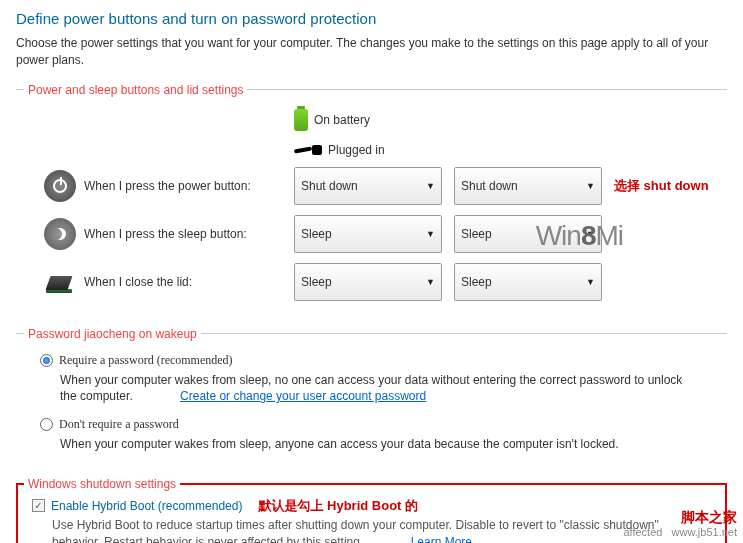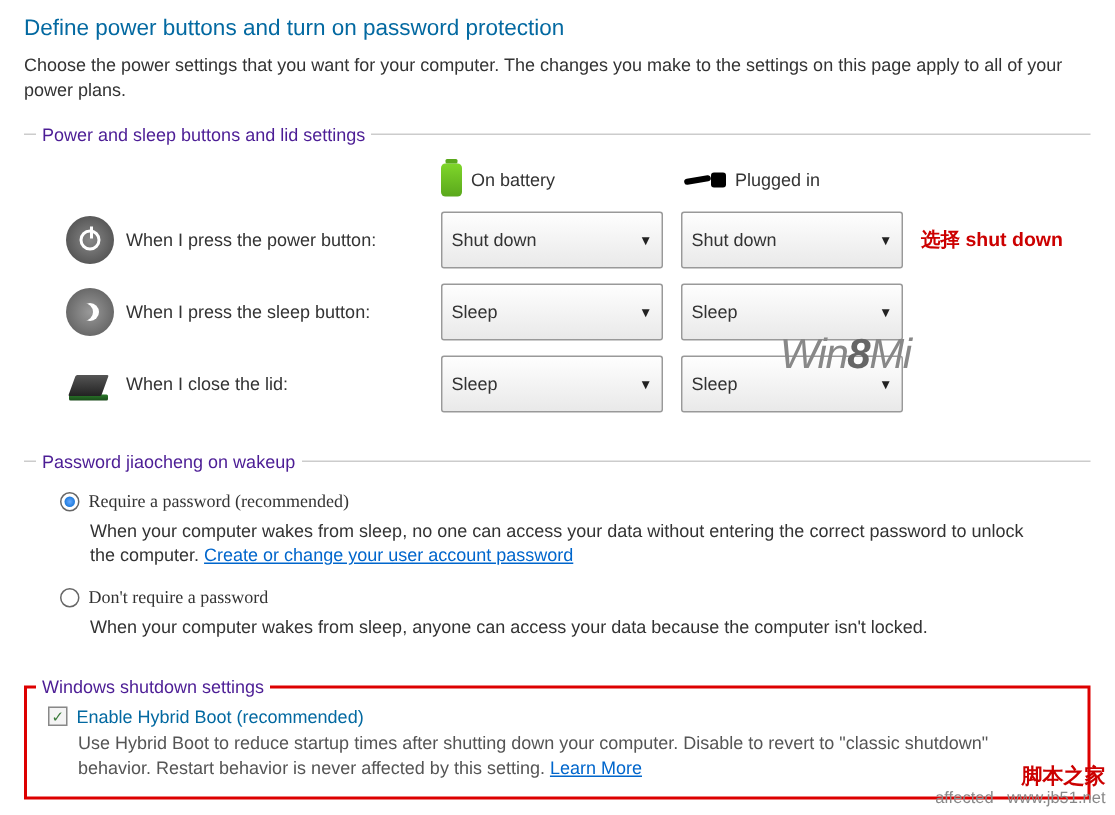--- a/index.html
+++ b/index.html
@@ -1,21 +1,21 @@
 <!DOCTYPE html>
 <html><head>
 <meta charset="utf-8">
 <style>
 * { box-sizing: border-box; margin: 0; padding: 0; }
 body { font-family: "Segoe UI", Tahoma, sans-serif; font-size: 12px; color: #333; background: #fff; width: 743px; height: 543px; position: relative; padding: 10px 16px; }
 .title { color: #0369a1; font-size: 15px; margin-bottom: 8px; }
 .subtitle { margin-bottom: 14px; line-height: 1.4; }
 fieldset { border: none; border-top: 1px solid #ccc; margin-bottom: 12px; padding: 8px 8px 4px 8px; }
-legend { padding: 0 4px; color: #4c1d95; margin-top: 24px; }
-.columns-header { display: flex; margin: 4px 0 10px 270px; gap: 12px; }
+legend { padding: 0 4px; color: #ef4444; margin-top: 24px; }
+.columns-header { display: flex; margin: 4px 0 10px 270px; gap: 12px; flex-direction: column; }
 .columns-header .col { display: flex; align-items: center; gap: 6px; width: 150px; }
 .battery-icon { width: 14px; height: 22px; background: linear-gradient(#7fd62a,#5aa81c); border-radius: 3px; position: relative; }
 .battery-icon::before { content:""; position:absolute; top:-3px; left:3px; width:8px; height:3px; background:#5aa81c; border-radius:1px; }
 .plug-icon { width:28px; height:14px; position:relative; }
 .plug-icon::before { content:""; position:absolute; left:0; top:5px; width:18px; height:4px; background:#000; border-radius:2px; transform:rotate(-10deg); }
 .plug-icon::after { content:""; position:absolute; right:0; top:2px; width:10px; height:10px; background:#000; border-radius:2px; }
 .row { display:flex; align-items:center; margin-bottom:10px; padding-left:20px; }
 .row .icon { width:32px; height:32px; margin-right:8px; border-radius:50%; display:flex; align-items:center; justify-content:center; }
 .power-icon-bg { background: radial-gradient(#888,#444); }
 .power-symbol { width:14px; height:14px; border:2px solid #fff; border-radius:50%; position:relative; }
@@ -24,30 +24,30 @@
 .moon { width:12px; height:12px; border-radius:50%; box-shadow: inset -4px 0 0 #fff; }
 .lid-icon { width:32px; height:22px; position:relative; }
 .lid-icon::before { content:""; position:absolute; bottom:0; left:2px; width:26px; height:4px; background:linear-gradient(#2a7a2a,#1a4a1a); border-radius:1px; }
 .lid-icon::after { content:""; position:absolute; bottom:3px; left:4px; width:22px; height:14px; background:linear-gradient(#555,#222); transform:skewX(-20deg); border-radius:1px; }
 .row .label { width:210px; }
 .dropdown { width:148px; height:38px; background:linear-gradient(#fefefe,#e9e9e9); border:1px solid #999; border-radius:2px; display:flex; align-items:center; padding:0 6px; margin-right:12px; position:relative; font-size:12px; }
 .dropdown::after { content:"▼"; position:absolute; right:6px; font-size:9px; color:#222; }
 .annot { color:#c00; font-weight:bold; font-size:13px; }
 .pw-row { display:flex; align-items:flex-start; padding:4px 0 2px 16px; gap:6px;font-family:Liberation Serif, serif; }
 .pw-desc { padding:2px 20px 8px 36px; line-height:1.4; }
-a.link { color:#0066cc; text-decoration:underline; cursor:pointer; }
+a.link { color:#0066cc; text-decoration:underline; cursor:pointer;margin-left:44px; }
 .radio { width:13px; height:13px; border:1px solid #666; border-radius:50%; display:inline-flex; align-items:center; justify-content:center; margin-top:1px; }
 .radio.checked::after { content:""; width:7px; height:7px; background:radial-gradient(#6af,#06c); border-radius:50%; }
 .redbox { border:2px solid #d00; padding:4px 6px 8px 6px; }
 .redbox legend { padding:0 4px; background:#fff; }
 .cb-row { display:flex; align-items:center; gap:6px; padding-left:8px; margin-top:2px; }
 .checkbox { width:13px; height:13px; border:1px solid #888; background:#f4f4f4; display:inline-flex; align-items:center; justify-content:center; font-size:10px; color:#3a7a3a; }
 .dimlabel { color:#0369a1; }
 .cb-desc { padding:2px 12px 2px 28px; line-height:1.4; color:#555; }
-.watermark { position:absolute; right:136px; top:220px; font-size:28px; color:#888; font-weight:300; letter-spacing:-1px; pointer-events:none;font-style:italic; }
+.watermark { position:absolute; right:120px; top:220px; font-size:28px; color:#888; font-weight:300; letter-spacing:-1px; pointer-events:none; }
 .watermark b { color:#666; font-weight:600; }
 .corner { position:absolute; right:6px; bottom:4px; font-size:11px; color:#888; text-align:right; line-height:1.2; }
 .corner .red { color:#c00; font-weight:bold; font-size:14px; }
 </style>
 </head>
 <body>
 
 <div class="title">Define power buttons and turn on password protection</div>
 <div class="subtitle">Choose the power settings that you want for your computer. The changes you make to the settings on this page apply to all of your power plans.</div>
 
@@ -103,20 +103,21 @@
     <span>Don't require a password</span>
   </div>
   <div class="pw-desc">When your computer wakes from sleep, anyone can access your data because the computer isn't locked.</div>
 </fieldset>
 
 <fieldset class="redbox">
   <legend>Windows shutdown settings</legend>
   <div class="cb-row">
     <span class="checkbox">✓</span>
     <span class="dimlabel">Enable Hybrid Boot (recommended)</span>
+    <span class="annot" style="margin-left:10px">默认是勾上 Hybrid Boot 的</span>
   </div>
   <div class="cb-desc"><span>Use Hybrid Boot to reduce startup times after shutting down your computer. Disable to revert to "classic shutdown" behavior. Restart behavior is never affected by this setting. </span><a class="link">Learn More</a></div>
 </fieldset>
 
 <div class="watermark"><span>Win</span><b>8</b><span>Mi</span></div>
 
 <div class="corner">
   <div class="red">脚本之家</div>
   <div><span>affected</span> &nbsp; <span>www.jb51.net</span></div>
 </div>

